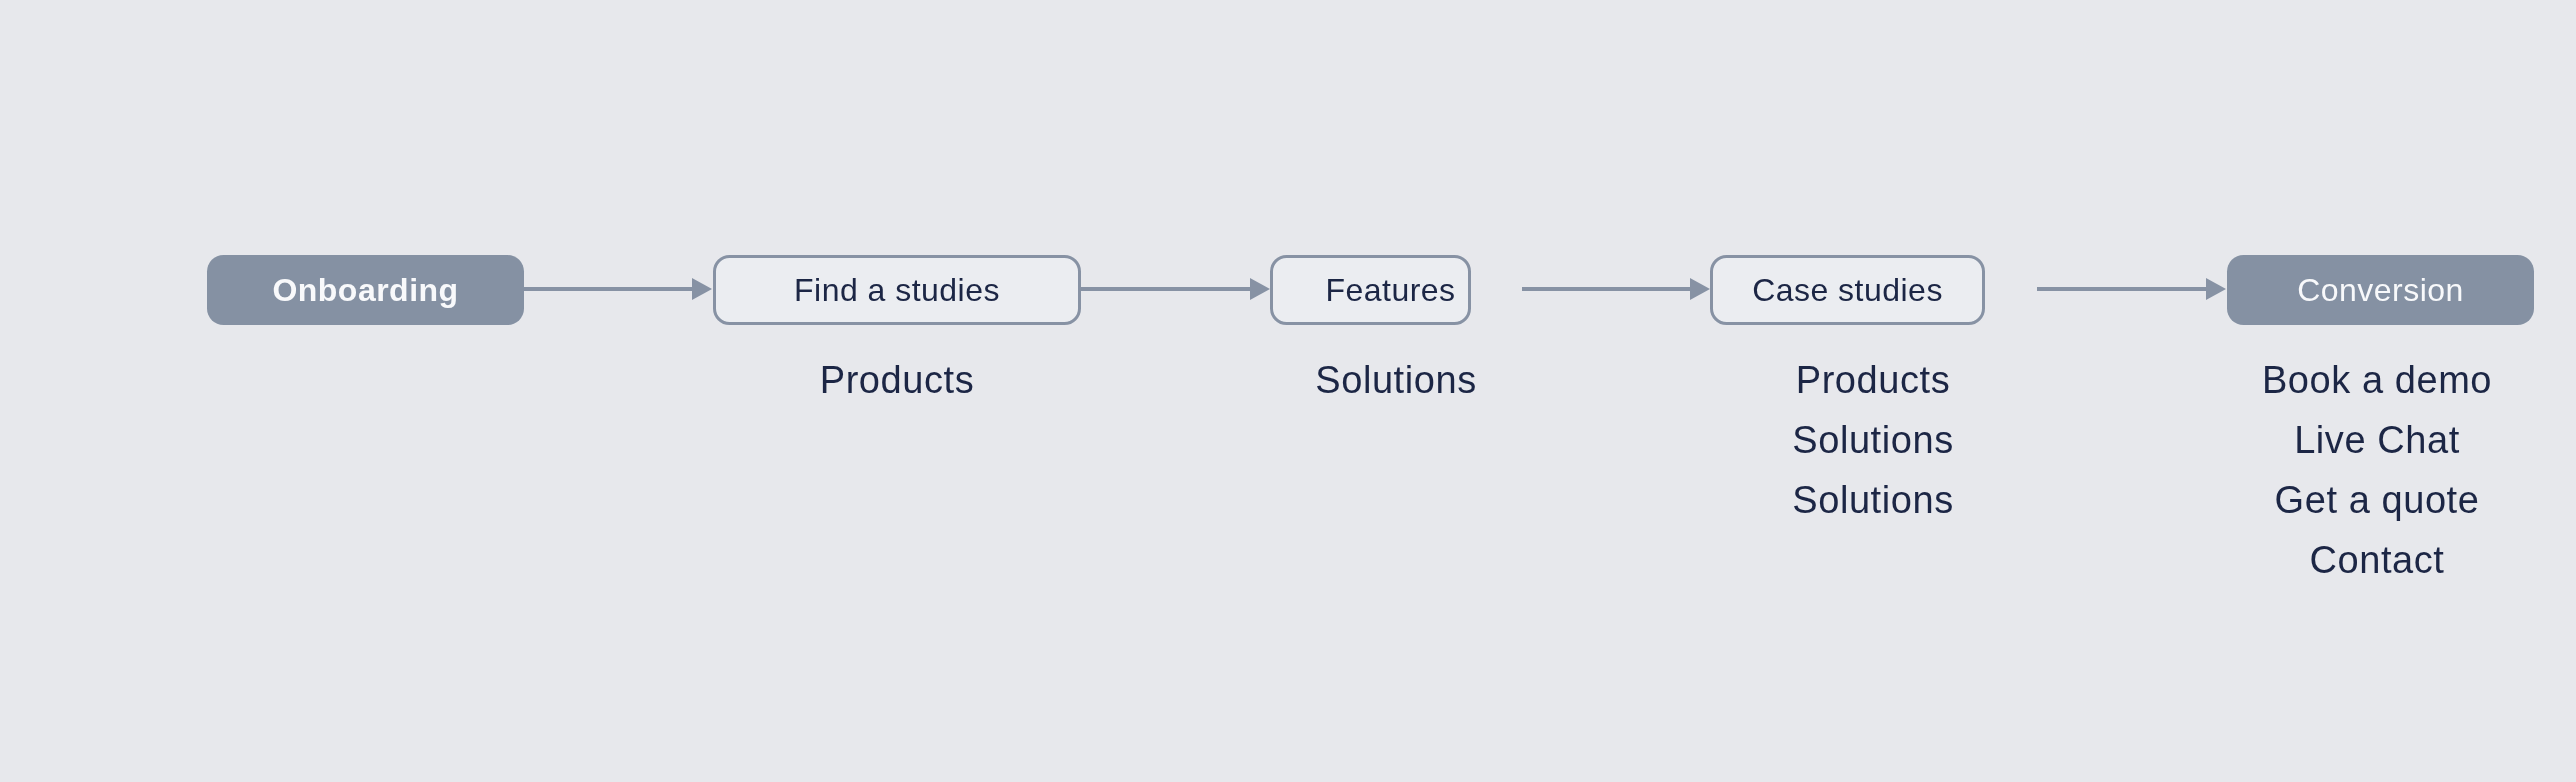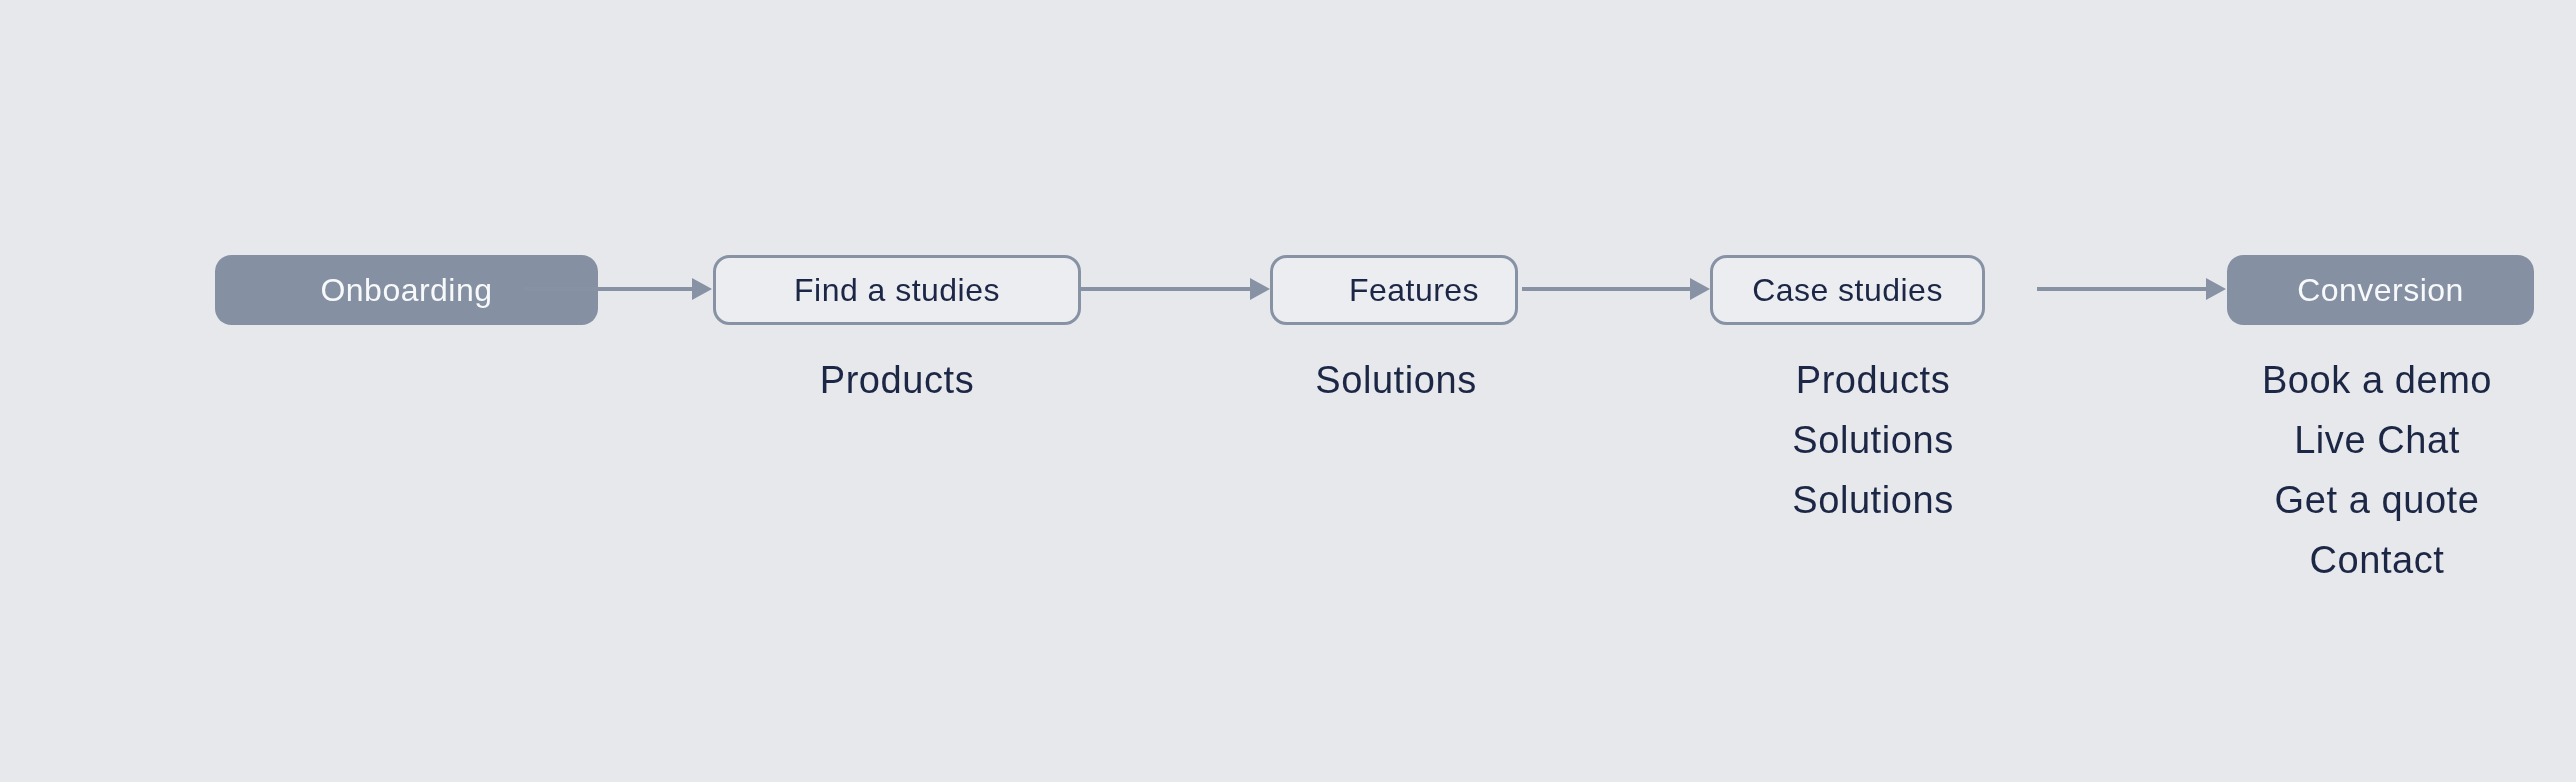--- a/index.html
+++ b/index.html
@@ -65,23 +65,23 @@
     font-size: 38px;
     line-height: 60px;
     letter-spacing: 0.015em;
     color: #1c2645;
   }
   .links div {
     white-space: nowrap;
   }
 
   
-  #node-0 { left: 215px;  width: 383px; }
+  #node-0 { left: 207px;  width: 317px; font-weight: bold; }
   #node-1 { left: 713px; width: 368px; }
-  #node-2 { left: 1270px; width: 248px; padding-left: 40px; }
+  #node-2 { left: 1270px; width: 201px; padding-left: 40px; }
   #node-3 { left: 1710px; width: 275px; }
   #node-4 { left: 2227px; width: 307px; }
 
   #links-1 { left: 665px; }
   #links-2 { left: 1164px; }
   #links-3 { left: 1641px; }
   #links-4 { left: 2145px; }
 
   #arrow-0-line { left: 524px; width: 168px; }
   #arrow-0-head { left: 692px; }

